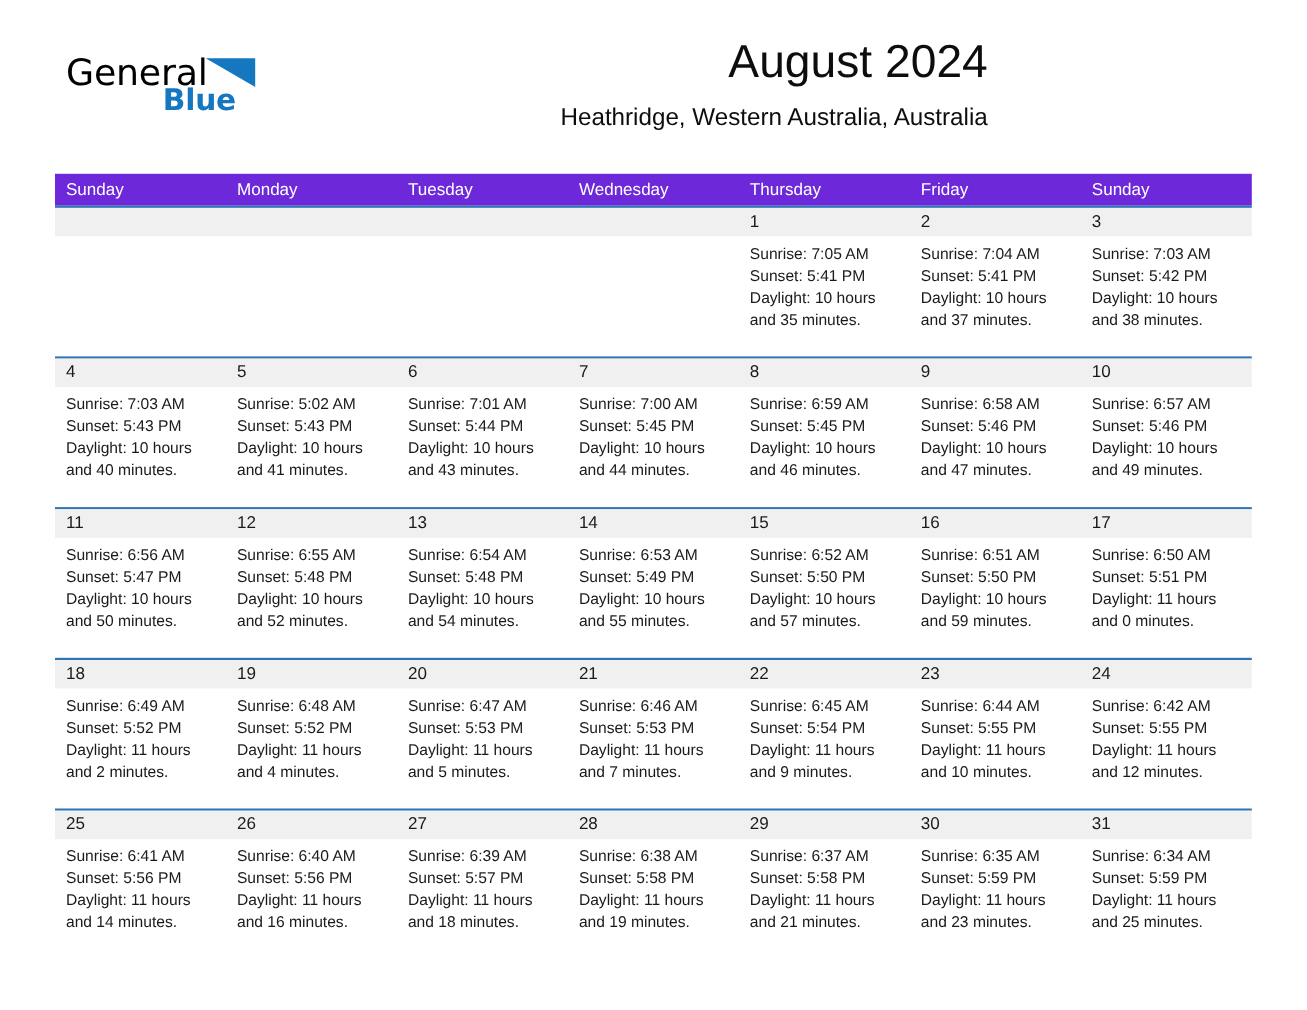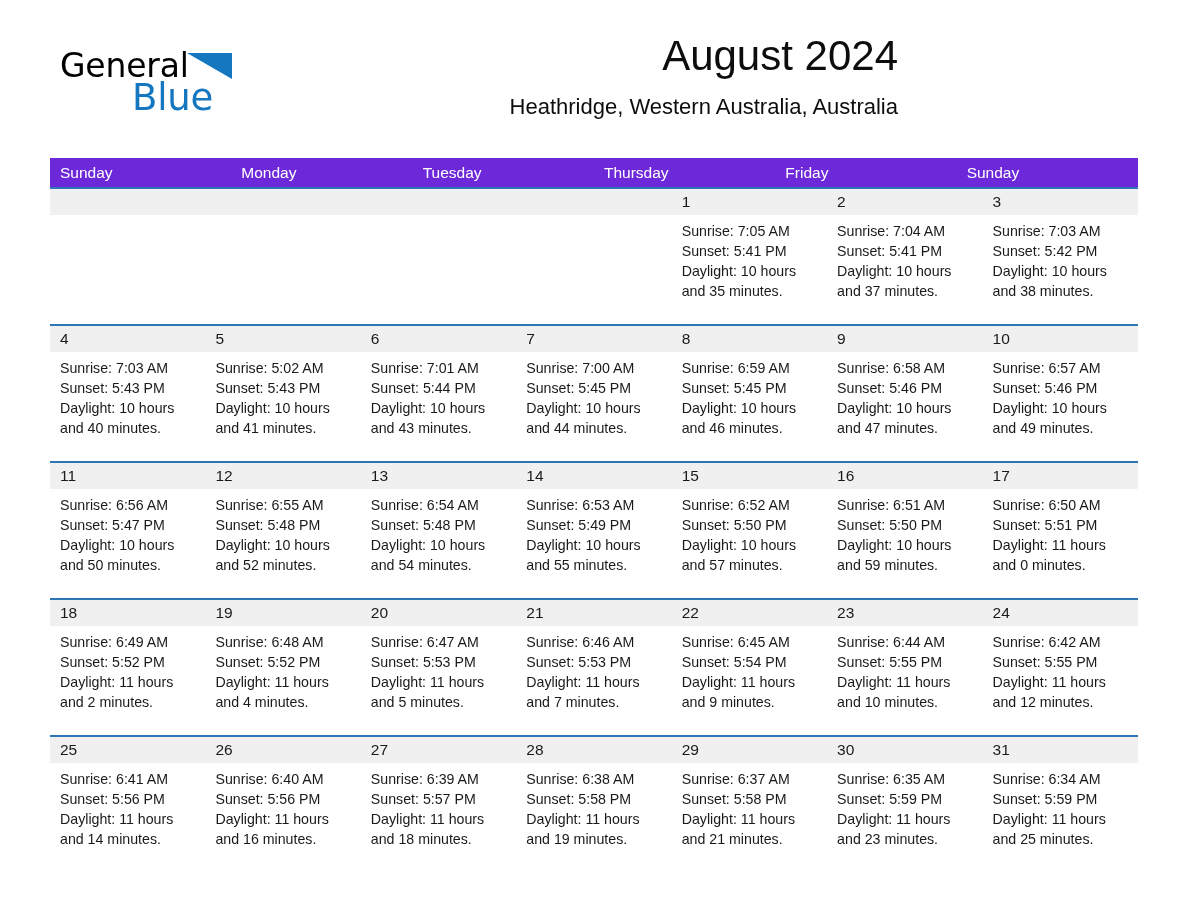--- a/index.html
+++ b/index.html
@@ -56,26 +56,26 @@
     vertical-align: -2px;
     border-left: 0 solid transparent;
     border-top: 0 solid transparent;
     border-style: solid;
     border-width: 0 0 26px 45px;
     border-color: transparent transparent #1577c0 transparent;
     transform: scaleY(-1);
   }
   .brand-line2 {
     position: absolute;
-    left: 72px;
+    left: 88px;
     top: 28px;
-    font-size: 37px;
+    font-size: 27px;
     color: #1577c0;
     font-family: "DejaVu Sans", sans-serif;
-    font-weight: 400;
+    font-weight: 700;
     letter-spacing: -0.2px;
   }
   .title-block {
     position: absolute;
     right: 0;
     top: 0;
     text-align: right;
     width: 760px;
   }
   .cal-title {
@@ -171,20 +171,21 @@
     </div>
 
   </div>
 
   <div class="calendar">
 
     <div class="weekday-row">
       <div class="weekday-cell">Sunday</div>
       <div class="weekday-cell">Monday</div>
       <div class="weekday-cell">Tuesday</div>
+      <div class="weekday-cell">Wednesday</div>
       <div class="weekday-cell">Thursday</div>
       <div class="weekday-cell">Friday</div>
       <div class="weekday-cell">Sunday</div>
     </div>
 
     <div class="week">
       <div class="week-daterow">
         <div class="date-cell"></div>
         <div class="date-cell"></div>
         <div class="date-cell"></div>

